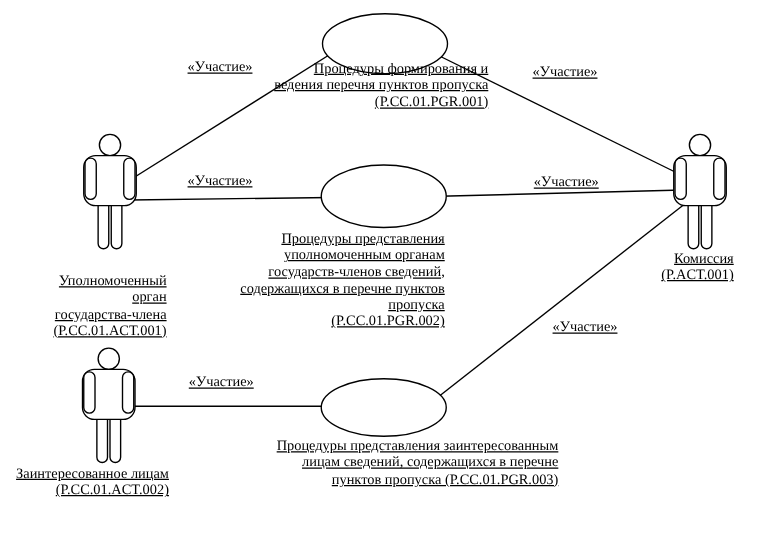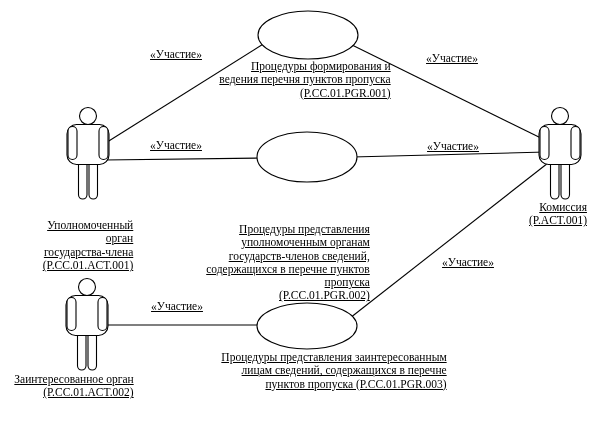--- a/index.html
+++ b/index.html
@@ -19,22 +19,22 @@
     position: absolute;
     transform: translateX(-50%);
     white-space: pre-line;
     text-align: right;
     font-size: 11.5px;
     line-height: 13.3px;
     color: #000;
     text-decoration: underline;
   }
   
-  .uc1 { left: 305px; top: 60px; }
-  .uc2 { left: 288px; top: 185px; margin-top: 38px; }
+  .uc1 { left: 305px; top: 49px; }
+  .uc2 { left: 274px; top: 185px; }
   .uc3 { left: 334px; top: 351px; }
   
   .a1 { left: 88px;  top: 201px; margin-top: 18px; }
   .a2 { left: 74px;  top: 373px; }
   .a3 { left: 558px; top: 201px; }
   
   .p1 { left: 176px; top: 48px; }
   .p2 { left: 452px; top: 52px; }
   .p3 { left: 176px; top: 139px; }
   .p4 { left: 453px; top: 140px; }
@@ -99,21 +99,21 @@
 пропуска
 (P.CC.01.PGR.002)</div>
   <div class="lbl uc3">Процедуры представления заинтересованным
 лицам сведений, содержащихся в перечне
 пунктов пропуска (P.CC.01.PGR.003)</div>
 
   <div class="lbl a1">Уполномоченный
 орган
 государства-члена
 (P.CC.01.ACT.001)</div>
-  <div class="lbl a2">Заинтересованное орган
+  <div class="lbl a2">Заинтересованное лицам
 (P.CC.01.ACT.002)</div>
   <div class="lbl a3">Комиссия
 (P.ACT.001)</div>
 
   <div class="lbl p1">«Участие»</div>
   <div class="lbl p2">«Участие»</div>
   <div class="lbl p3">«Участие»</div>
   <div class="lbl p4">«Участие»</div>
   <div class="lbl p5">«Участие»</div>
   <div class="lbl p6">«Участие»</div>

